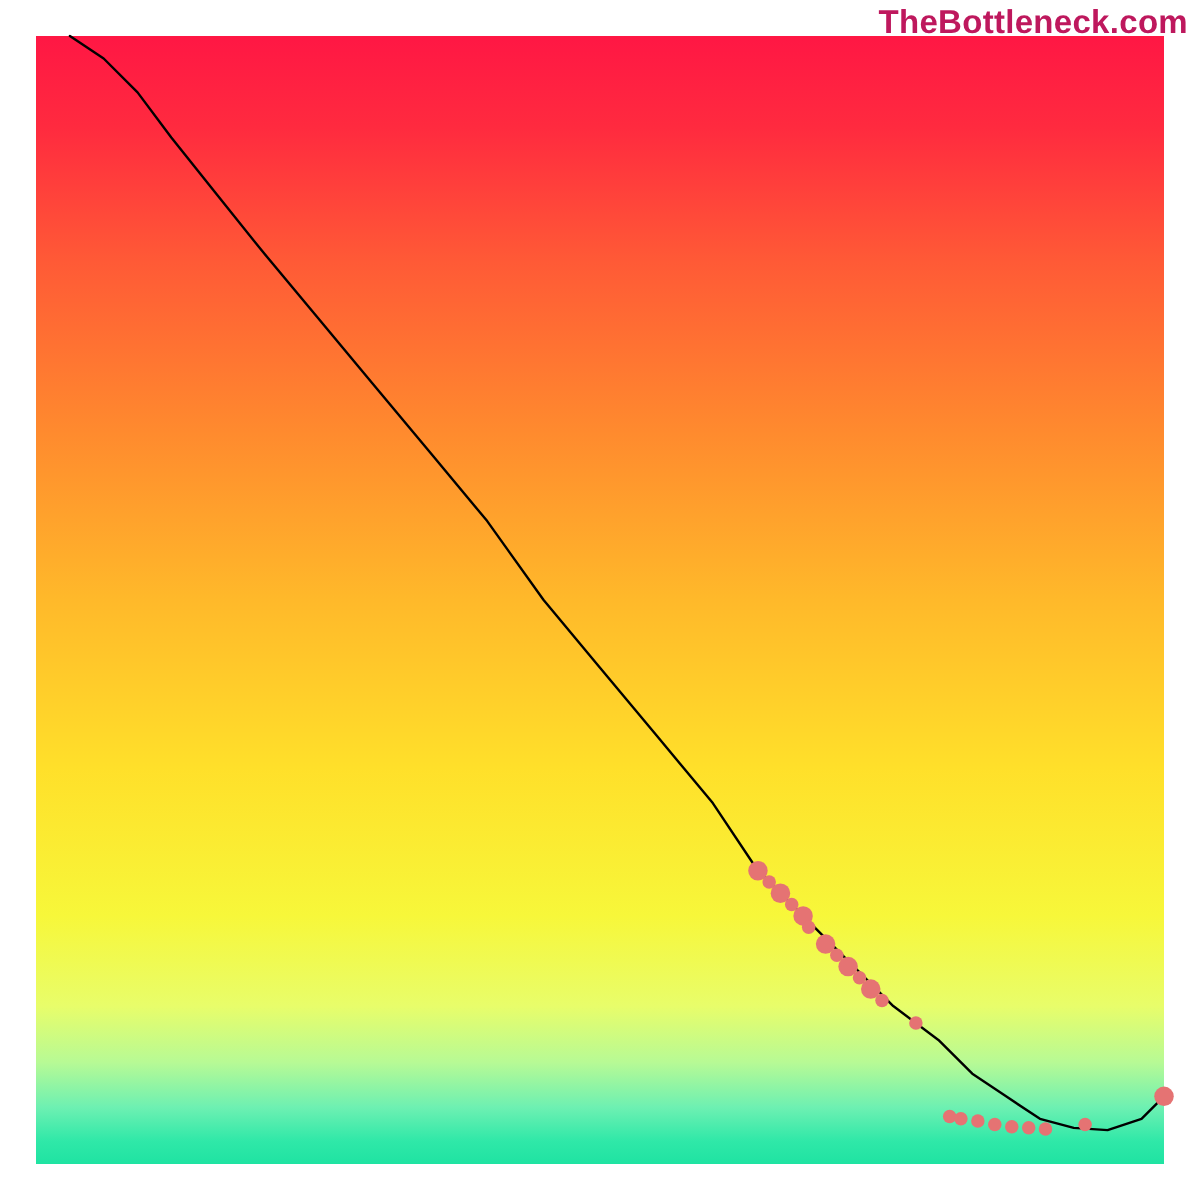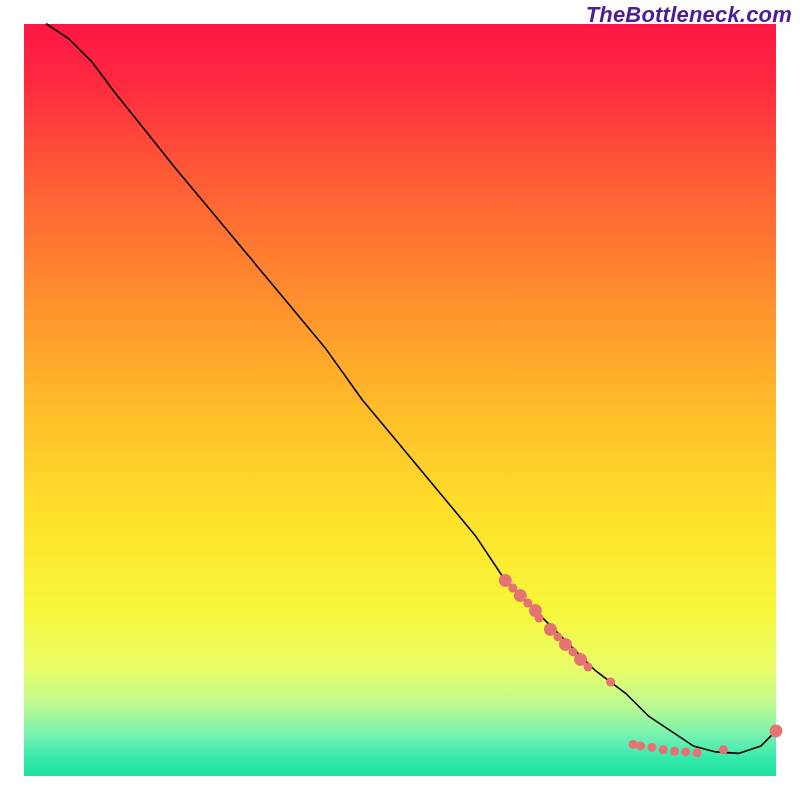--- a/index.html
+++ b/index.html
@@ -22,24 +22,23 @@
     height: 800px;
     display: block;
   }
   .watermark {
     position: absolute;
     top: 2px;
     right: 8px;
     font-family: Arial, Helvetica, sans-serif;
     font-size: 22px;
     font-weight: 600;
-    color: #4c1d95;
+    color: #be185d;
     letter-spacing: 0.2px;
     user-select: none;
-    font-style: italic;
   }
 </style>
 </head>
 <body>
 
 <div class="stage">
   <svg class="plot" viewBox="0 0 800 800" preserveAspectRatio="none">
     <defs>
       <linearGradient id="bg-grad" x1="0" y1="0" x2="0" y2="1">
 

